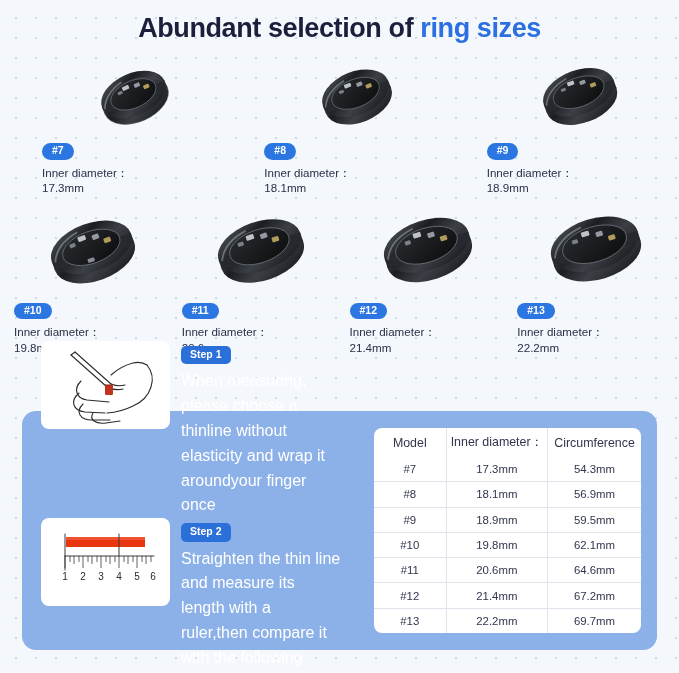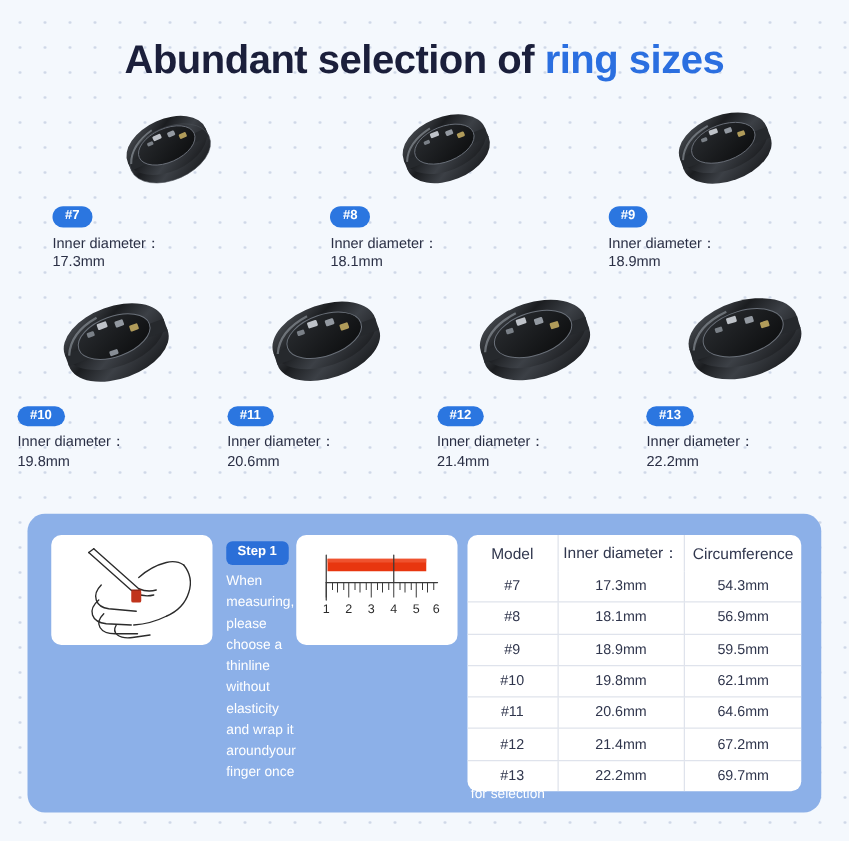--- a/index.html
+++ b/index.html
@@ -13,22 +13,22 @@
       radial-gradient(circle, #cfd8e8 1px, transparent 1.2px);
     background-size: 20px 20px;
     background-position: 6px 8px;
     overflow: hidden;
     position: relative;
   }
 
   
   .title {
     text-align: center;
-    padding-top: 29px;
-    font-size: 32px;
+    padding-top: 13px;
+    font-size: 27px;
     font-weight: bold;
     letter-spacing: -0.4px;
     color: #1b1f3b;
     white-space: nowrap;
   }
   .title .accent { color: #2b6fe0; }
 
   
   .rings-row {
     display: flex;
@@ -85,21 +85,22 @@
     height: 239px;
     background: #8cb0e8;
     border-radius: 14px;
     display: flex;
     padding: 17px 16px 17px 19px;
   }
 
   .steps-col {
     width: 307px;
     display: flex;
-    justify-content: space-between;
+    flex-direction: column;
+    justify-content: center;
   }
 
   .step-block { display: flex; gap: 11px; }
 
   .illus-card {
     width: 129px;
     height: 88px;
     background: #ffffff;
     border-radius: 8px;
     flex: 0 0 auto;
@@ -114,21 +115,21 @@
     color: #ffffff;
     font-size: 10.5px;
     font-weight: bold;
     border-radius: 5px;
     padding: 3px 9px 4px 9px;
     line-height: 1.1;
   }
 
   .step-body {
     margin-top: 5px;
-    font-size: 11px;
+    font-size: 16px;
     line-height: 1.55;
     color: #ffffff;
     max-width: 160px;
   }
 
   
   .table-wrap {
     margin-left: 26px;
     flex: 1;
     background: #ffffff;

